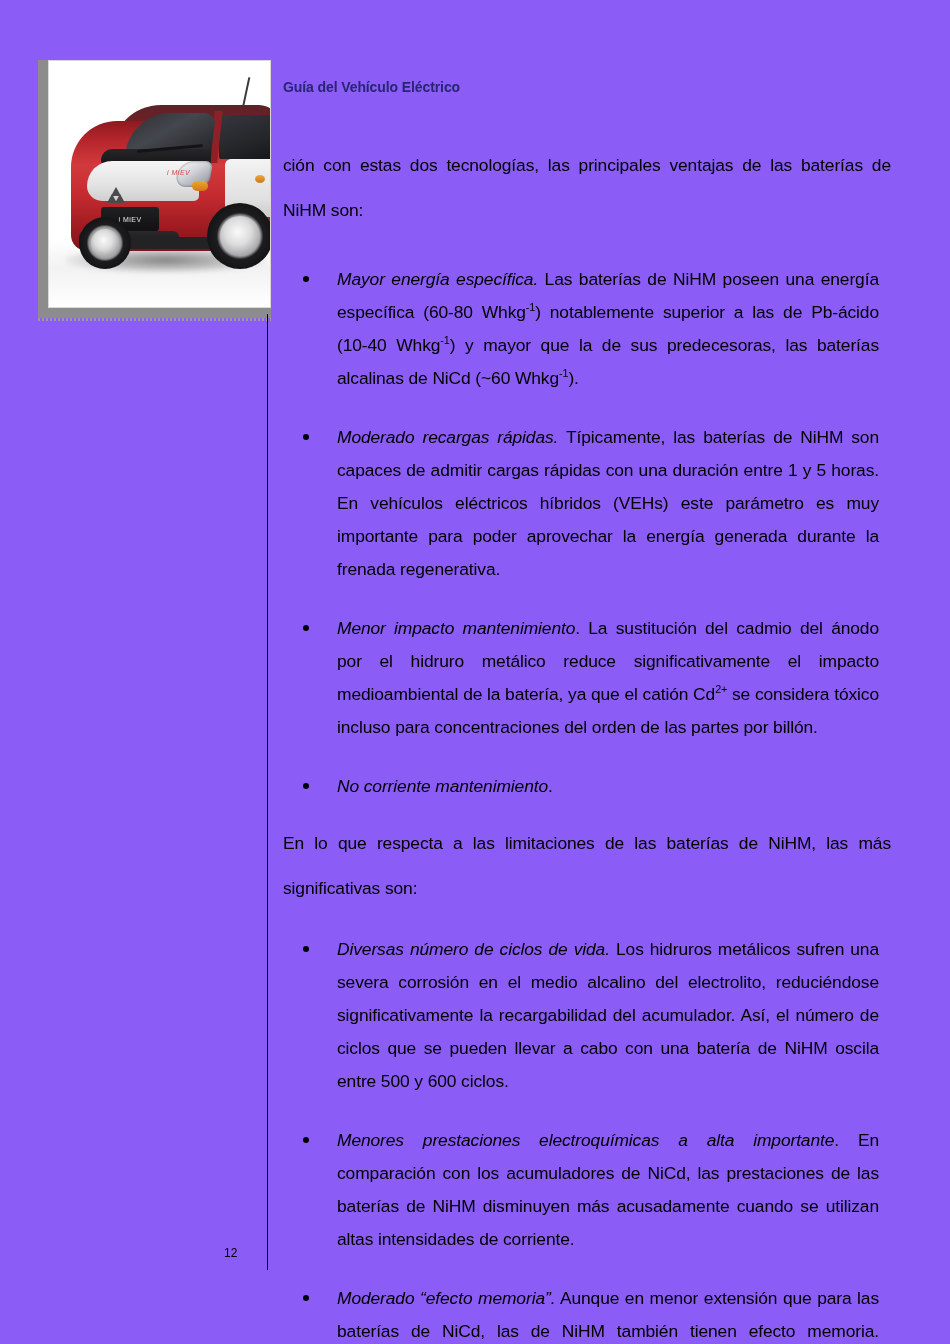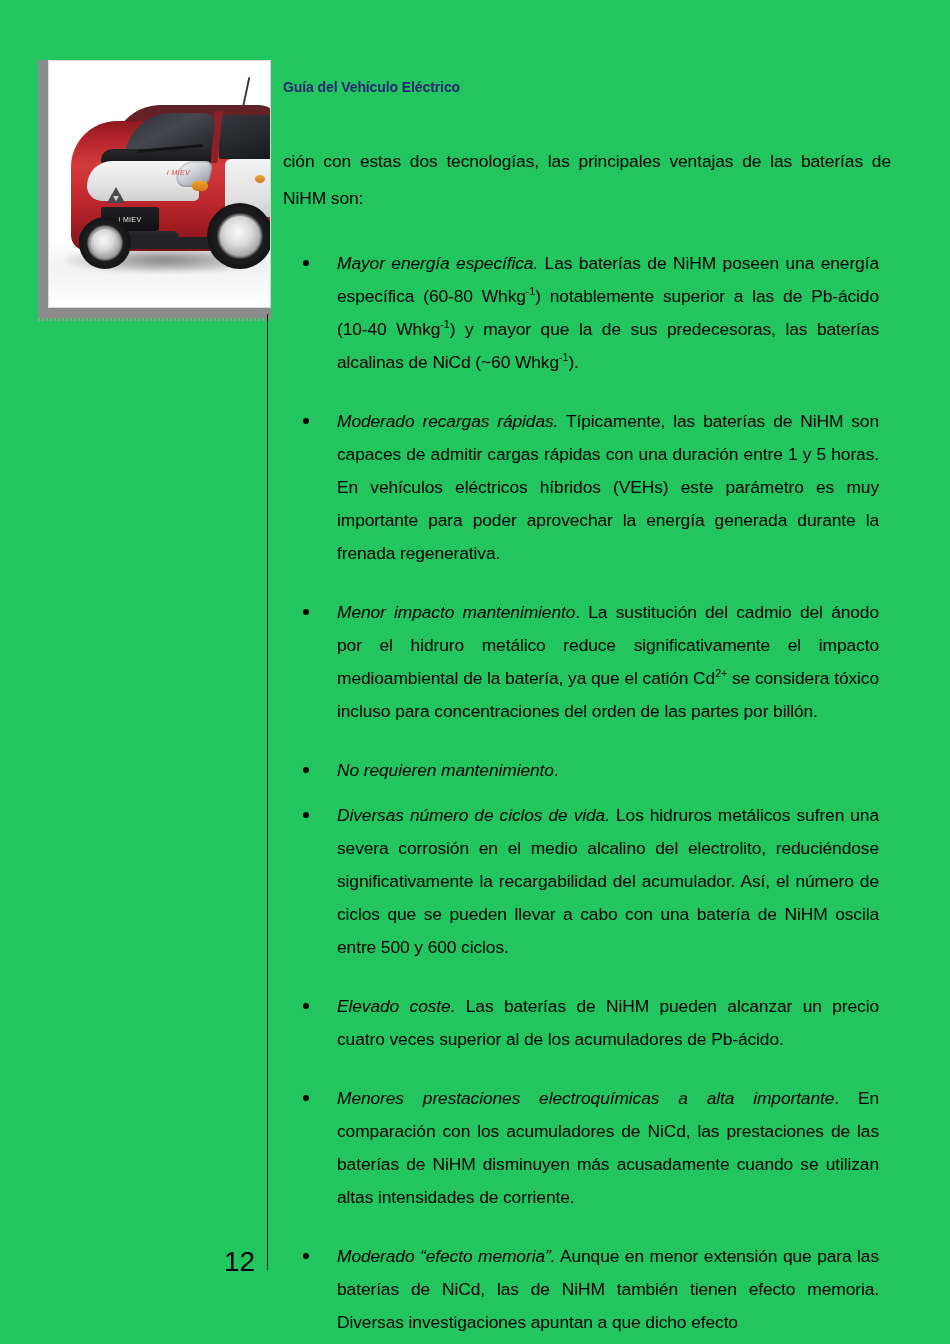--- a/index.html
+++ b/index.html
@@ -12,21 +12,21 @@
     height: 1344px;
     position: relative;
     font-family: "Liberation Sans", sans-serif;
     overflow: hidden;
   }
 
   
   .page {
     position: absolute;
     inset: 0;
-    background: #22c55e;
+    background: #8b5cf6;
   }
 
   
   .figure-wrap {
     position: absolute;
     left: 38px;
     top: 60px;
     width: 233px;
     height: 258px;
   }
@@ -334,21 +334,21 @@
   
   .text-column {
     position: absolute;
     left: 283px;
     top: 143px;
     width: 608px;
   }
 
   .para {
     font-size: 17.4px;
-    line-height: 37px;
+    line-height: 45px;
     color: #000000;
     text-align: justify;
     letter-spacing: -0.1px;
     margin: 0 0 17px 0;
     font-family: "Liberation Sans", sans-serif;
     font-weight: 300;
   }
   .para.lead { margin-bottom: 30px; }
   .para.transition { margin: 18px 0 22px 0; }
 
@@ -385,21 +385,21 @@
     font-size: 0.62em;
     vertical-align: super;
     line-height: 0;
   }
 
   
   .page-number {
     position: absolute;
     left: 224px;
     top: 1246px;
-    font-size: 28px;
+    font-size: 12px;
     color: #000000;
     font-family: "Liberation Sans", sans-serif;
   }
 </style>
 </head>
 <body>
 
 <div class="page">
 
   <div class="figure-wrap">
@@ -462,37 +462,34 @@
         <span class="lead-in">Moderado recargas rápidas.</span><span> Típicamente, las baterías de NiHM son capaces de admitir cargas rápidas con una duración entre 1 y 5 horas. En vehículos eléctricos híbridos (VEHs) este parámetro es muy importante para poder aprovechar la energía generada durante la frenada regenerativa.</span>
       </li>
 
       <li class="bullet-item">
         <span class="bullet-marker"></span>
         <span class="lead-in">Menor impacto mantenimiento</span><span>. La sustitución del cadmio del ánodo por el hidruro metálico reduce significativamente el impacto medioambiental de la batería, ya que el catión Cd</span><sup>2+</sup><span> se considera tóxico incluso para concentraciones del orden de las partes por billón.</span>
       </li>
 
       <li class="bullet-item">
         <span class="bullet-marker"></span>
-        <span class="lead-in">No requieren mantenimiento</span><span>.</span>
+        <span class="lead-in">No corriente mantenimiento</span><span>.</span>
       </li>
 
     </ul>
 
+    <p class="para transition">En lo que respecta a las limitaciones de las baterías de NiHM, las más significativas son:</p>
 
     <ul class="bullet-list">
 
       <li class="bullet-item">
         <span class="bullet-marker"></span>
         <span class="lead-in">Diversas número de ciclos de vida.</span><span> Los hidruros metálicos sufren una severa corrosión en el medio alcalino del electrolito, reduciéndose significativamente la recargabilidad del acumulador. Así, el número de ciclos que se pueden llevar a cabo con una batería de NiHM oscila entre 500 y 600 ciclos.</span>
       </li>
 
-      <li class="bullet-item">
-        <span class="bullet-marker"></span>
-        <span class="lead-in">Elevado coste.</span><span> Las baterías de NiHM pueden alcanzar un precio cuatro veces superior al de los acumuladores de Pb-ácido.</span>
-      </li>
 
       <li class="bullet-item">
         <span class="bullet-marker"></span>
         <span class="lead-in">Menores prestaciones electroquímicas a alta importante</span><span>. En comparación con los acumuladores de NiCd, las prestaciones de las baterías de NiHM disminuyen más acusadamente cuando se utilizan altas intensidades de corriente.</span>
       </li>
 
       <li class="bullet-item">
         <span class="bullet-marker"></span>
         <span class="lead-in">Moderado “efecto memoria”.</span><span> Aunque en menor extensión que para las baterías de NiCd, las de NiHM también tienen efecto memoria. Diversas investigaciones apuntan a que dicho efecto</span>
       </li>

